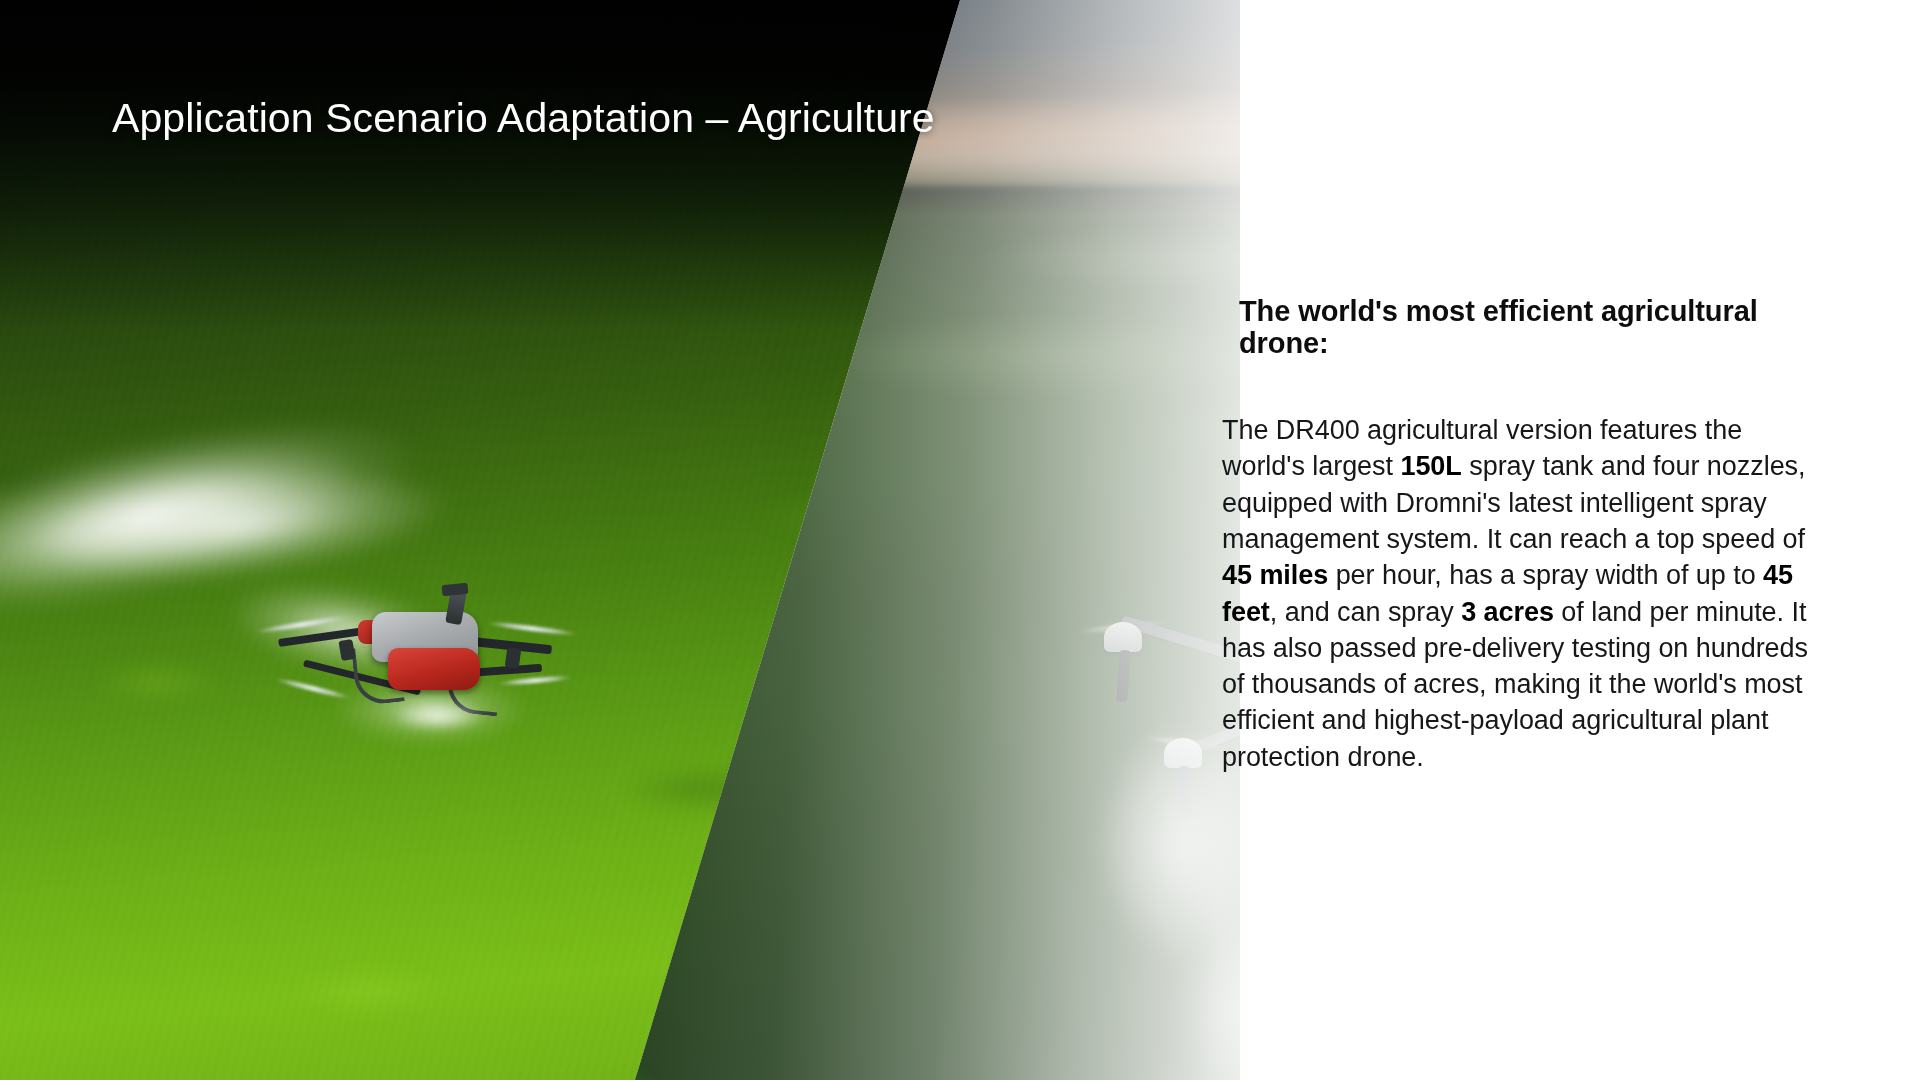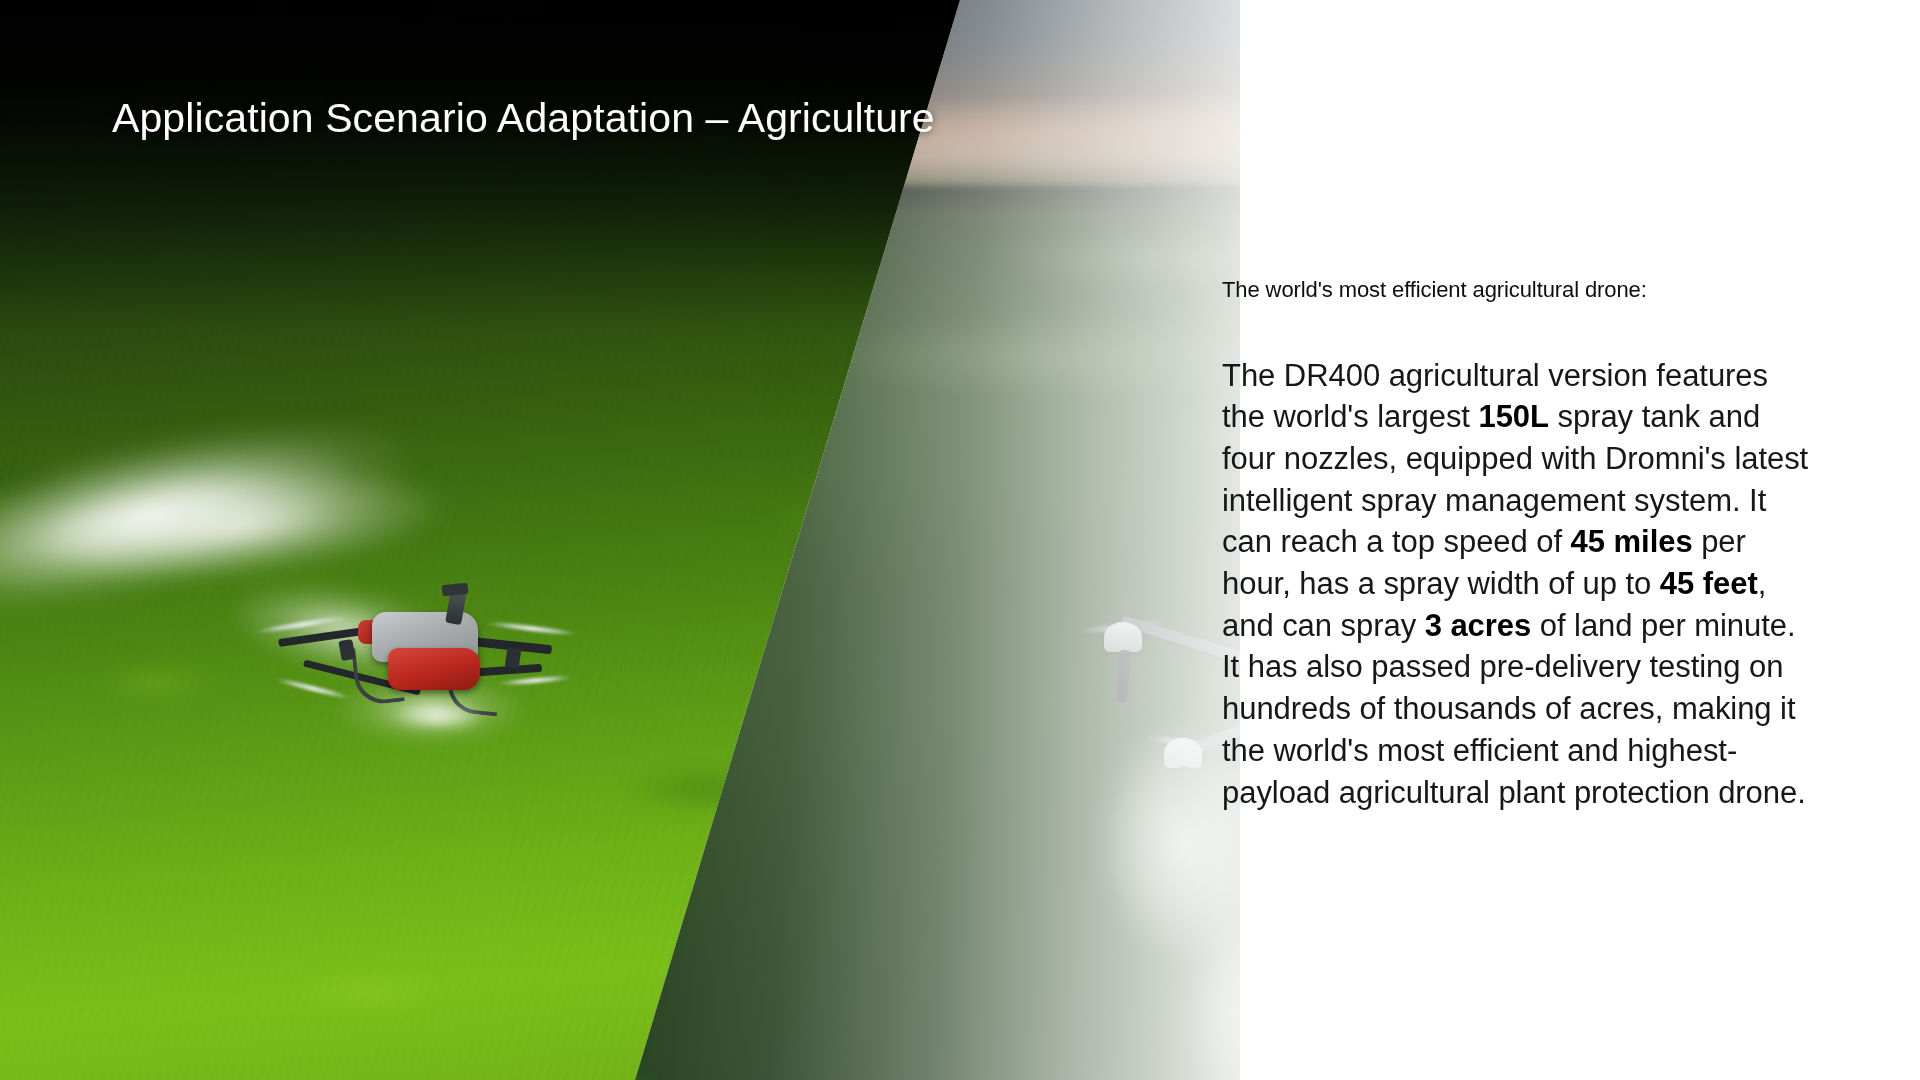--- a/index.html
+++ b/index.html
@@ -391,30 +391,30 @@
     text-shadow: 0 1px 7px rgba(0,0,0,.55);
   }
 
   .text-col {
     position: absolute;
     left: 1222px;
     top: 278px;
     width: 590px;
   }
   .body-heading {
-    font-size: 22px;
+    font-size: 29px;
     line-height: 1.12;
-    font-weight: 400;
+    font-weight: 700;
     color: #0d0d0d;
-    margin: 0;
+    margin: 17px;
     letter-spacing: -.1px;
   }
   .body-para {
     margin: 52px 0 0 0;
-    font-size: 31px;
+    font-size: 27px;
     line-height: 1.345;
     font-weight: 400;
     color: #17171a;
     letter-spacing: -.05px;
   }
   .body-para b { font-weight: 700; color: #000; }
 </style>
 </head>
 <body>
 

